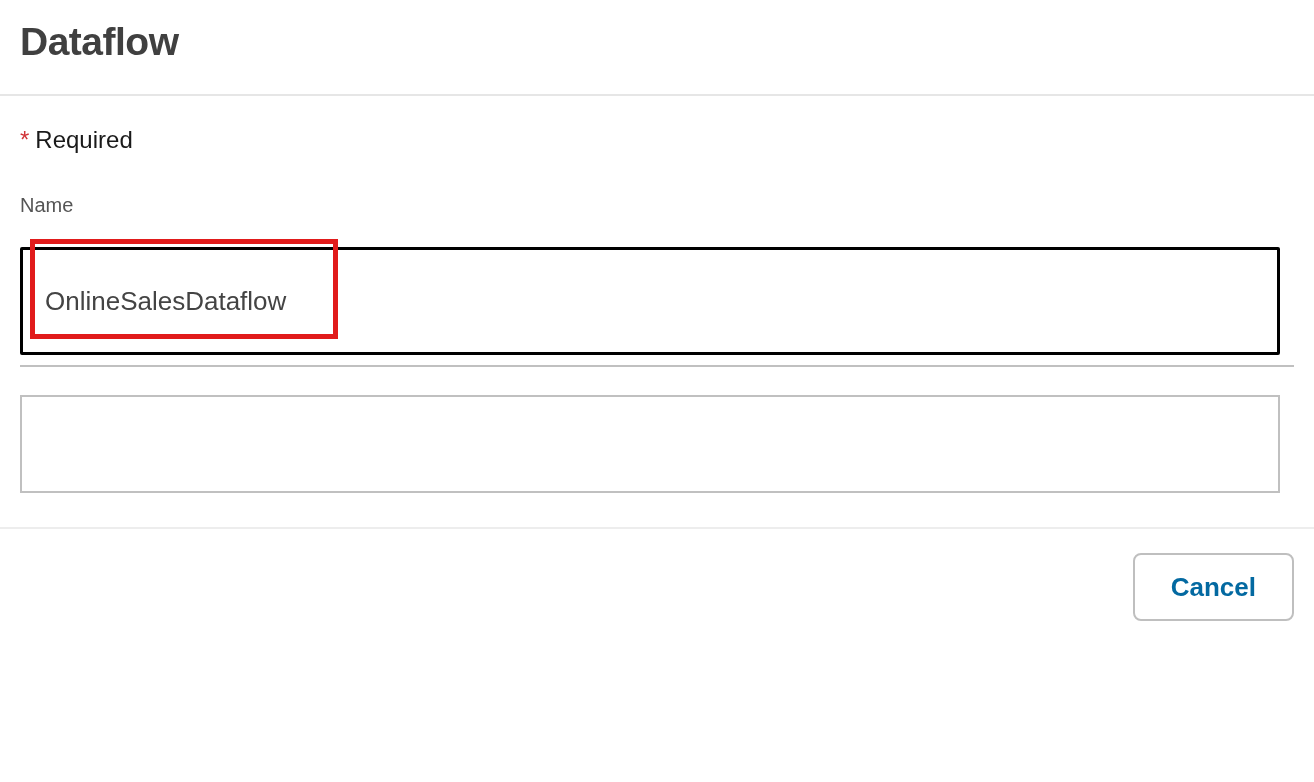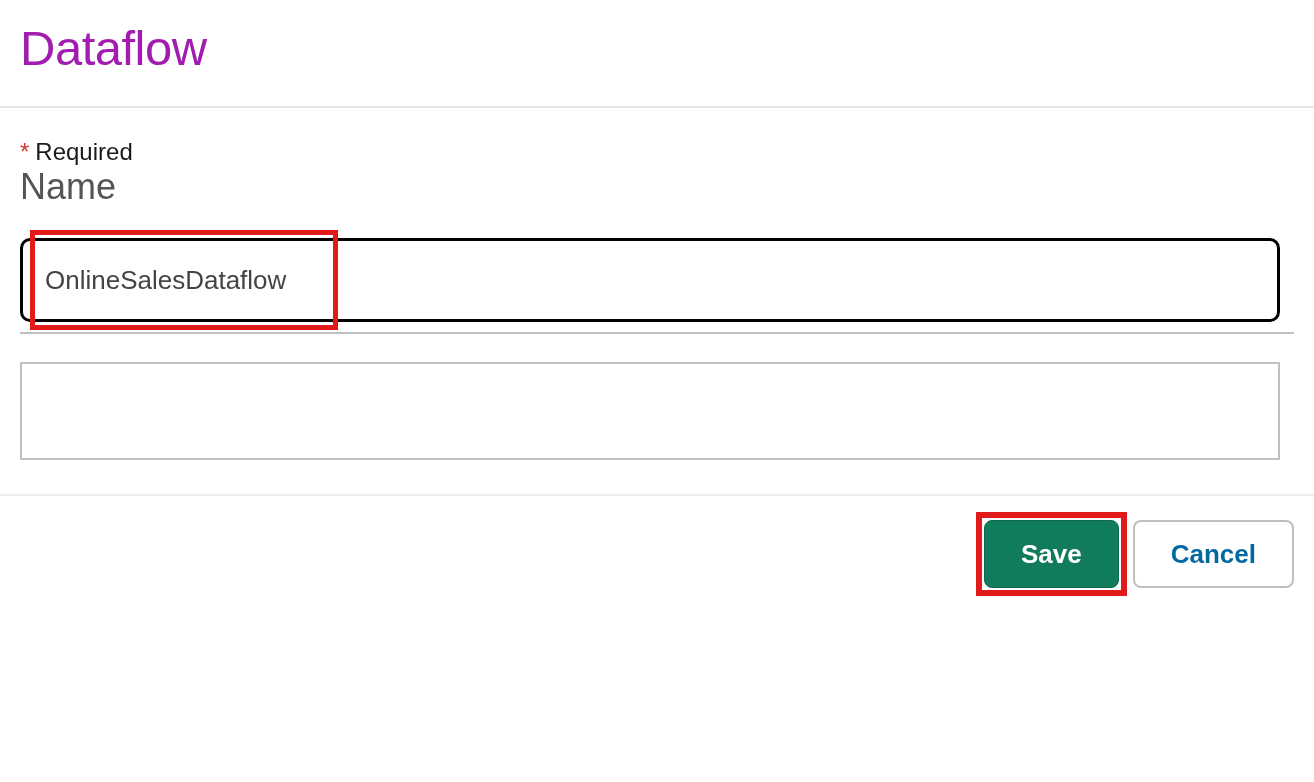--- a/index.html
+++ b/index.html
@@ -12,53 +12,54 @@
       background: #ffffff;
       color: #1a1a1a;
       width: 1314px;
       height: 782px;
       position: relative;
     }
     .panel-header {
       padding: 20px 20px 30px 20px;
     }
     .panel-title {
-      font-size: 49px;
-      font-weight: 400;
-      color: #a21caf;
+      font-size: 39px;
+      font-weight: 700;
+      color: #404040;
       letter-spacing: -0.5px;
     }
     .panel-body {
       border-top: 2px solid #e6e6e6;
       padding: 30px 20px 30px 20px;
     }
     .required-row {
       font-size: 24px;
       color: #1a1a1a;
+      margin-bottom: 40px;
     }
     .required-asterisk {
       color: #d13438;
       margin-right: 6px;
     }
     .field-label {
-      font-size: 36px;
+      font-size: 20px;
       color: #555555;
       margin-bottom: 30px;
     }
     .name-wrap {
       position: relative;
       margin-bottom: 40px;
     }
     .name-input {
       width: 1260px;
-      height: 84px;
+      height: 108px;
       font-size: 26px;
       padding: 0 22px;
       border: 3px solid #000000;
-      border-radius: 10px;
+      border-radius: 2px;
       color: #444444;
       background: #ffffff;
       outline: none;
     }
     .name-underline {
       position: absolute;
       left: 0;
       right: 0;
       bottom: -12px;
       height: 2px;
@@ -145,18 +146,14 @@
     <input type="text" class="name-input" value="OnlineSalesDataflow" style="">
     <div class="name-underline"></div>
     <div class="name-highlight"></div>
   </div>
 
 
   <textarea class="description-input" value="" style=""></textarea>
 </div>
 
 <div class="panel-footer">
-  <div class="save-wrap">
-    <button class="btn btn-primary">Save</button>
-    <div class="save-highlight"></div>
-  </div>
   <button class="btn btn-secondary">Cancel</button>
 </div>
 
 </body></html>

